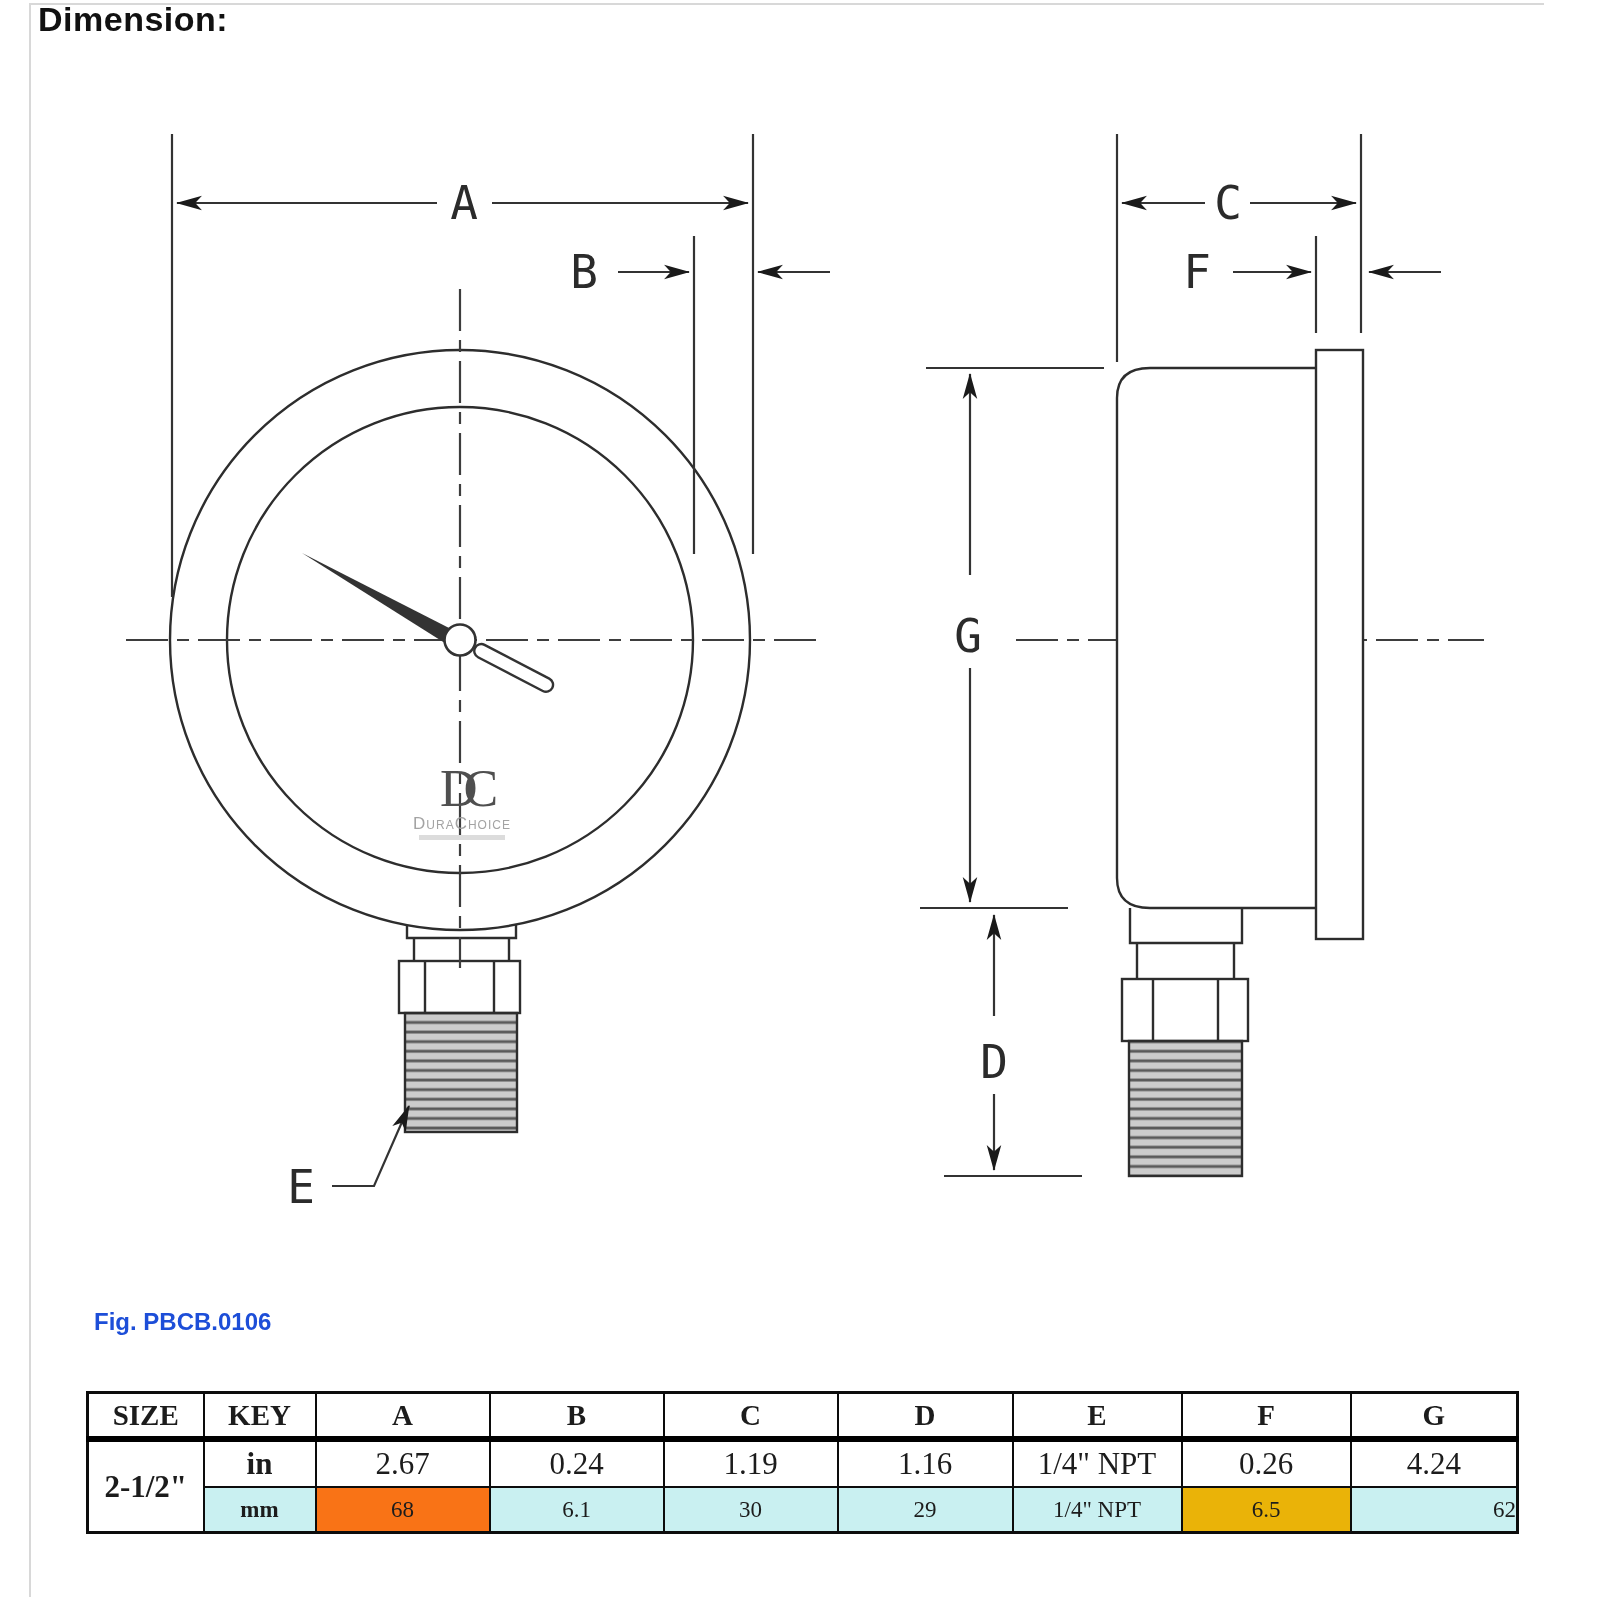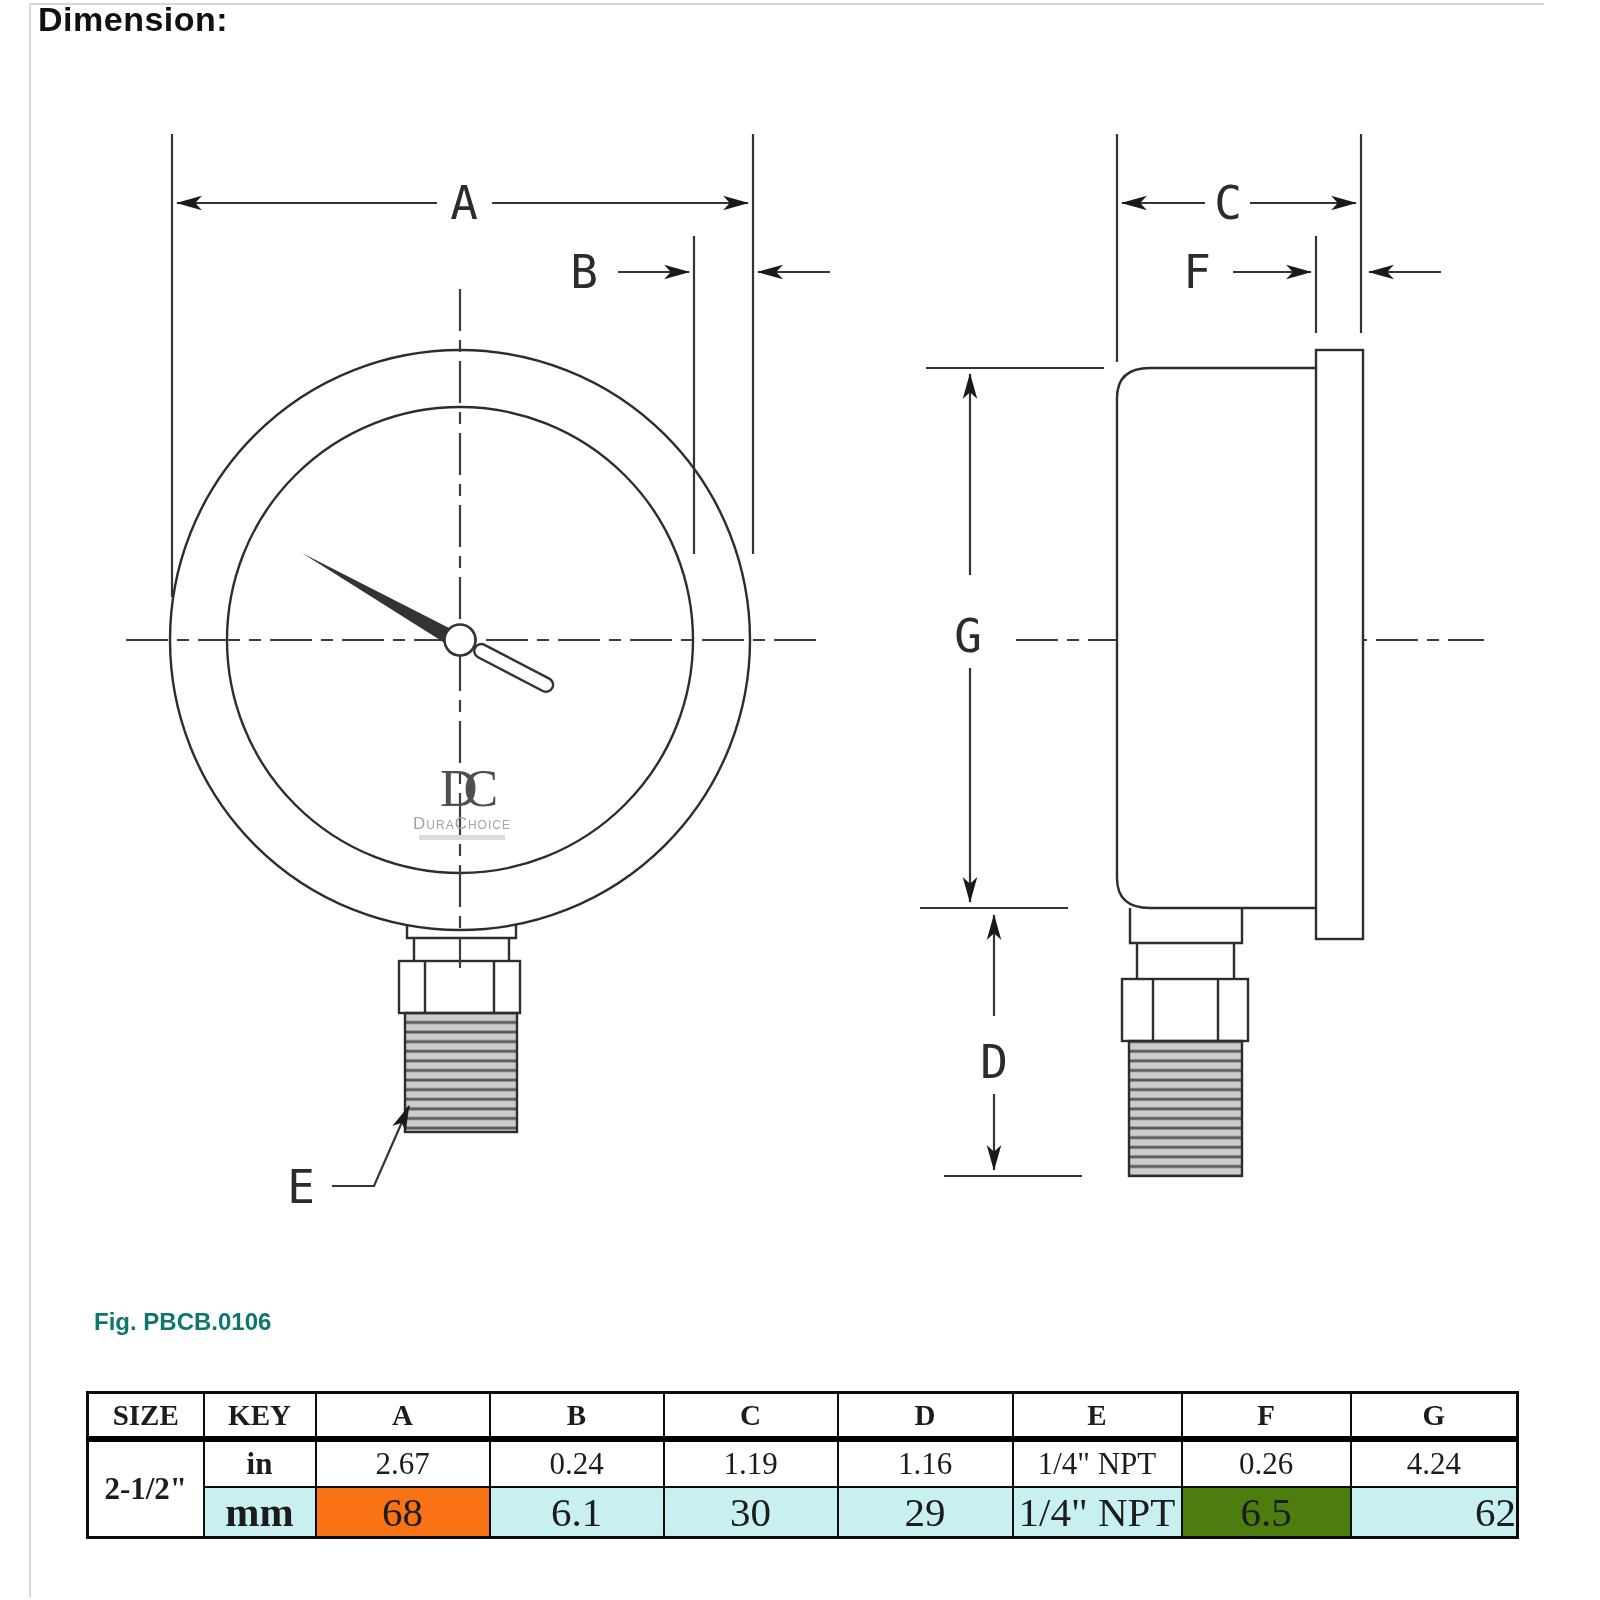--- a/index.html
+++ b/index.html
@@ -2,32 +2,32 @@
 <html><head>
 <meta charset="utf-8">
 <style>
   html,body{margin:0;padding:0;background:#ffffff;}
   #stage{position:relative;width:1600px;height:1600px;background:#fff;overflow:hidden;
          font-family:"Liberation Sans",sans-serif;}
   .page-border-left{position:absolute;left:29px;top:3px;width:2px;height:1594px;background:#d8d8d8;}
   .page-border-top{position:absolute;left:29px;top:3px;width:1515px;height:2px;background:#d8d8d8;}
   .page-title{position:absolute;left:38px;top:0;font-size:34px;font-weight:bold;color:#111;
               letter-spacing:0.5px;}
-  .fig-caption{position:absolute;left:94px;top:1308px;font-size:24px;font-weight:bold;color:#0f766e;}
+  .fig-caption{position:absolute;left:94px;top:1308px;font-size:24px;font-weight:bold;color:#1d4ed8;}
   #drawing{position:absolute;left:0;top:0;}
 
   
   .dim-table-wrap{position:absolute;left:86px;top:1391px;font-family:Liberation Serif, serif;}
   table.dim{border-collapse:collapse;table-layout:fixed;background:#fff;}
   table.dim td,table.dim th{border:2px solid #0c0c0c;text-align:center;vertical-align:middle;
       padding:0;color:#1c1c1c;overflow:hidden;white-space:nowrap;}
   table.dim{border:3px solid #0c0c0c;}
   table.dim tr.hdr th{height:42px;font-size:29px;font-weight:bold;border-bottom:6px solid #000;}
   table.dim tr.r-in td{height:44px;font-size:31px;}
-  table.dim tr.r-mm td{height:43px;font-size:41px;}
+  table.dim tr.r-mm td{height:43px;font-size:23px;}
   table.dim .key{font-weight:bold;}
   table.dim .size-cell{font-weight:bold;font-size:31px;background:#fff;}
 </style>
 </head>
 <body>
 
 <div id="stage">
 
   <div class="page-border-left"></div>
   <div class="page-border-top"></div>
@@ -170,19 +170,19 @@
         <td>0.26</td>
         <td>4.24</td>
       </tr>
       <tr class="r-mm">
         <td class="key mmbg" style="background: rgb(201, 240, 241);">mm</td>
         <td class="mmbg" style="background: #f97316;">68</td>
         <td class="mmbg" style="background: rgb(201, 240, 241);">6.1</td>
         <td class="mmbg" style="background: rgb(201, 240, 241); margin-top: 40px;">30</td>
         <td class="mmbg" style="background: rgb(201, 240, 241);">29</td>
         <td class="mmbg" style="background: rgb(201, 240, 241);">1/4" NPT</td>
-        <td class="mmbg" style="background: #4d7c0f;">6.5</td>
+        <td class="mmbg" style="background: #eab308;">6.5</td>
         <td class="mmbg" style="background: rgb(201, 240, 241); text-align: right;">62</td>
       </tr>
     </tbody>
       </table>
   </div>
 </div>
 
 </body></html>

